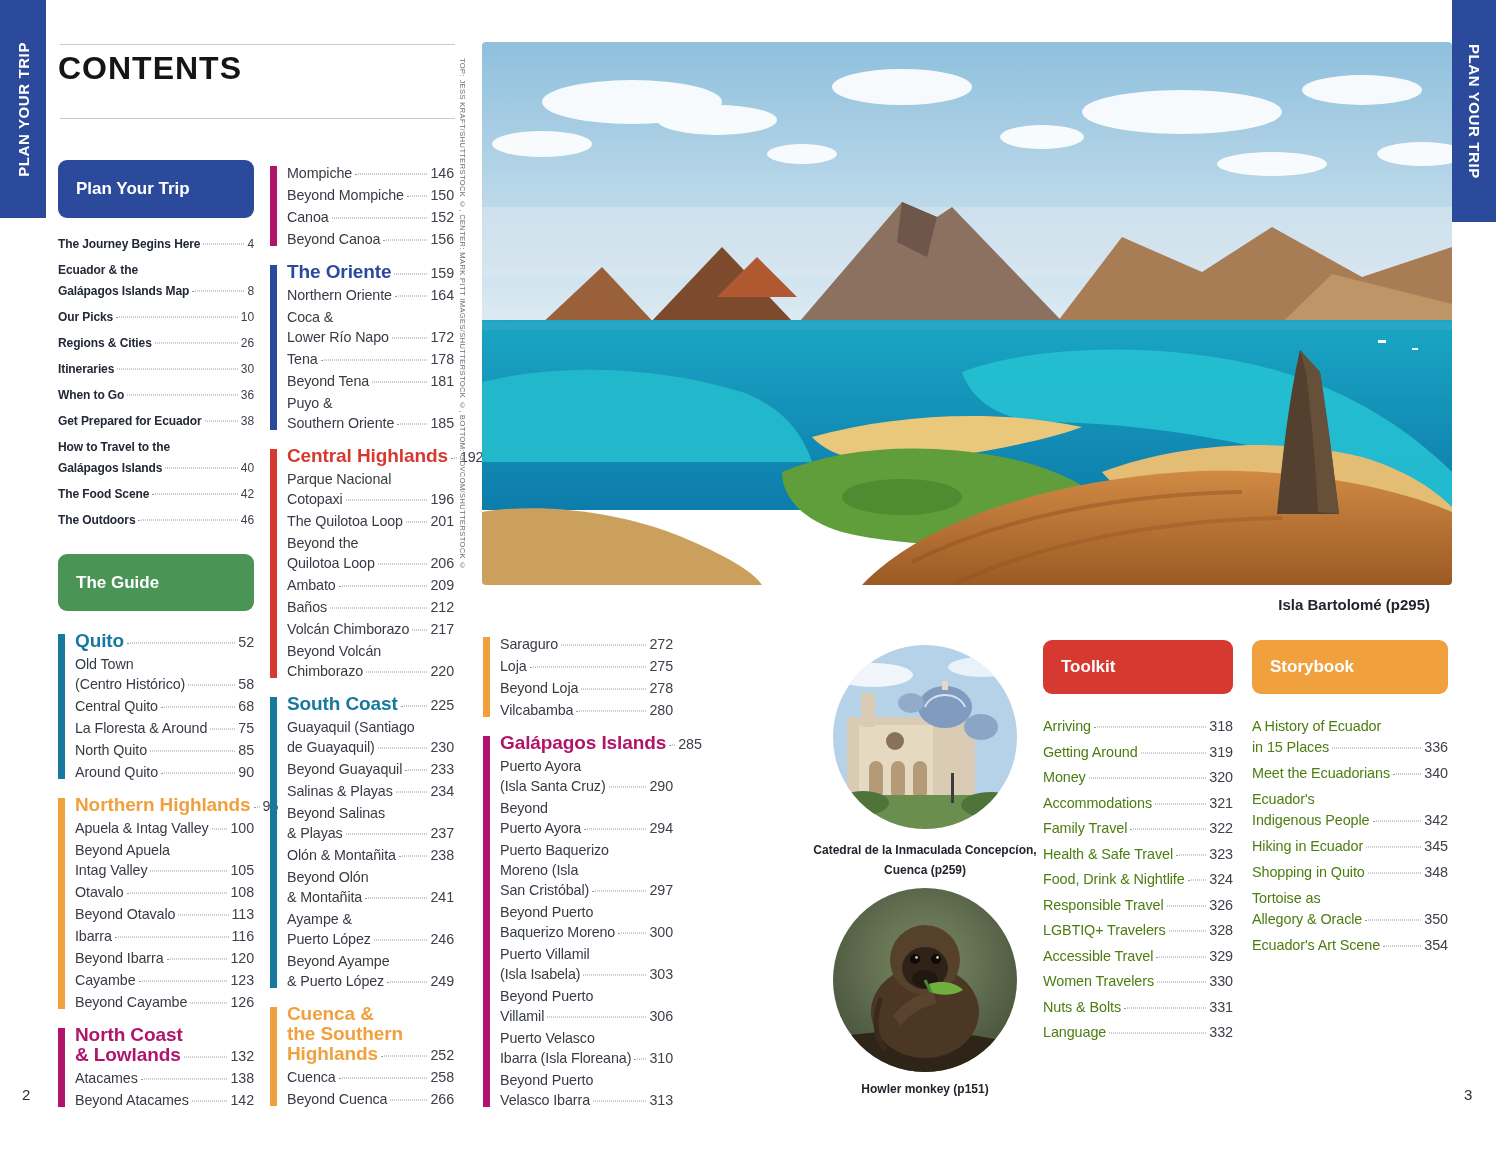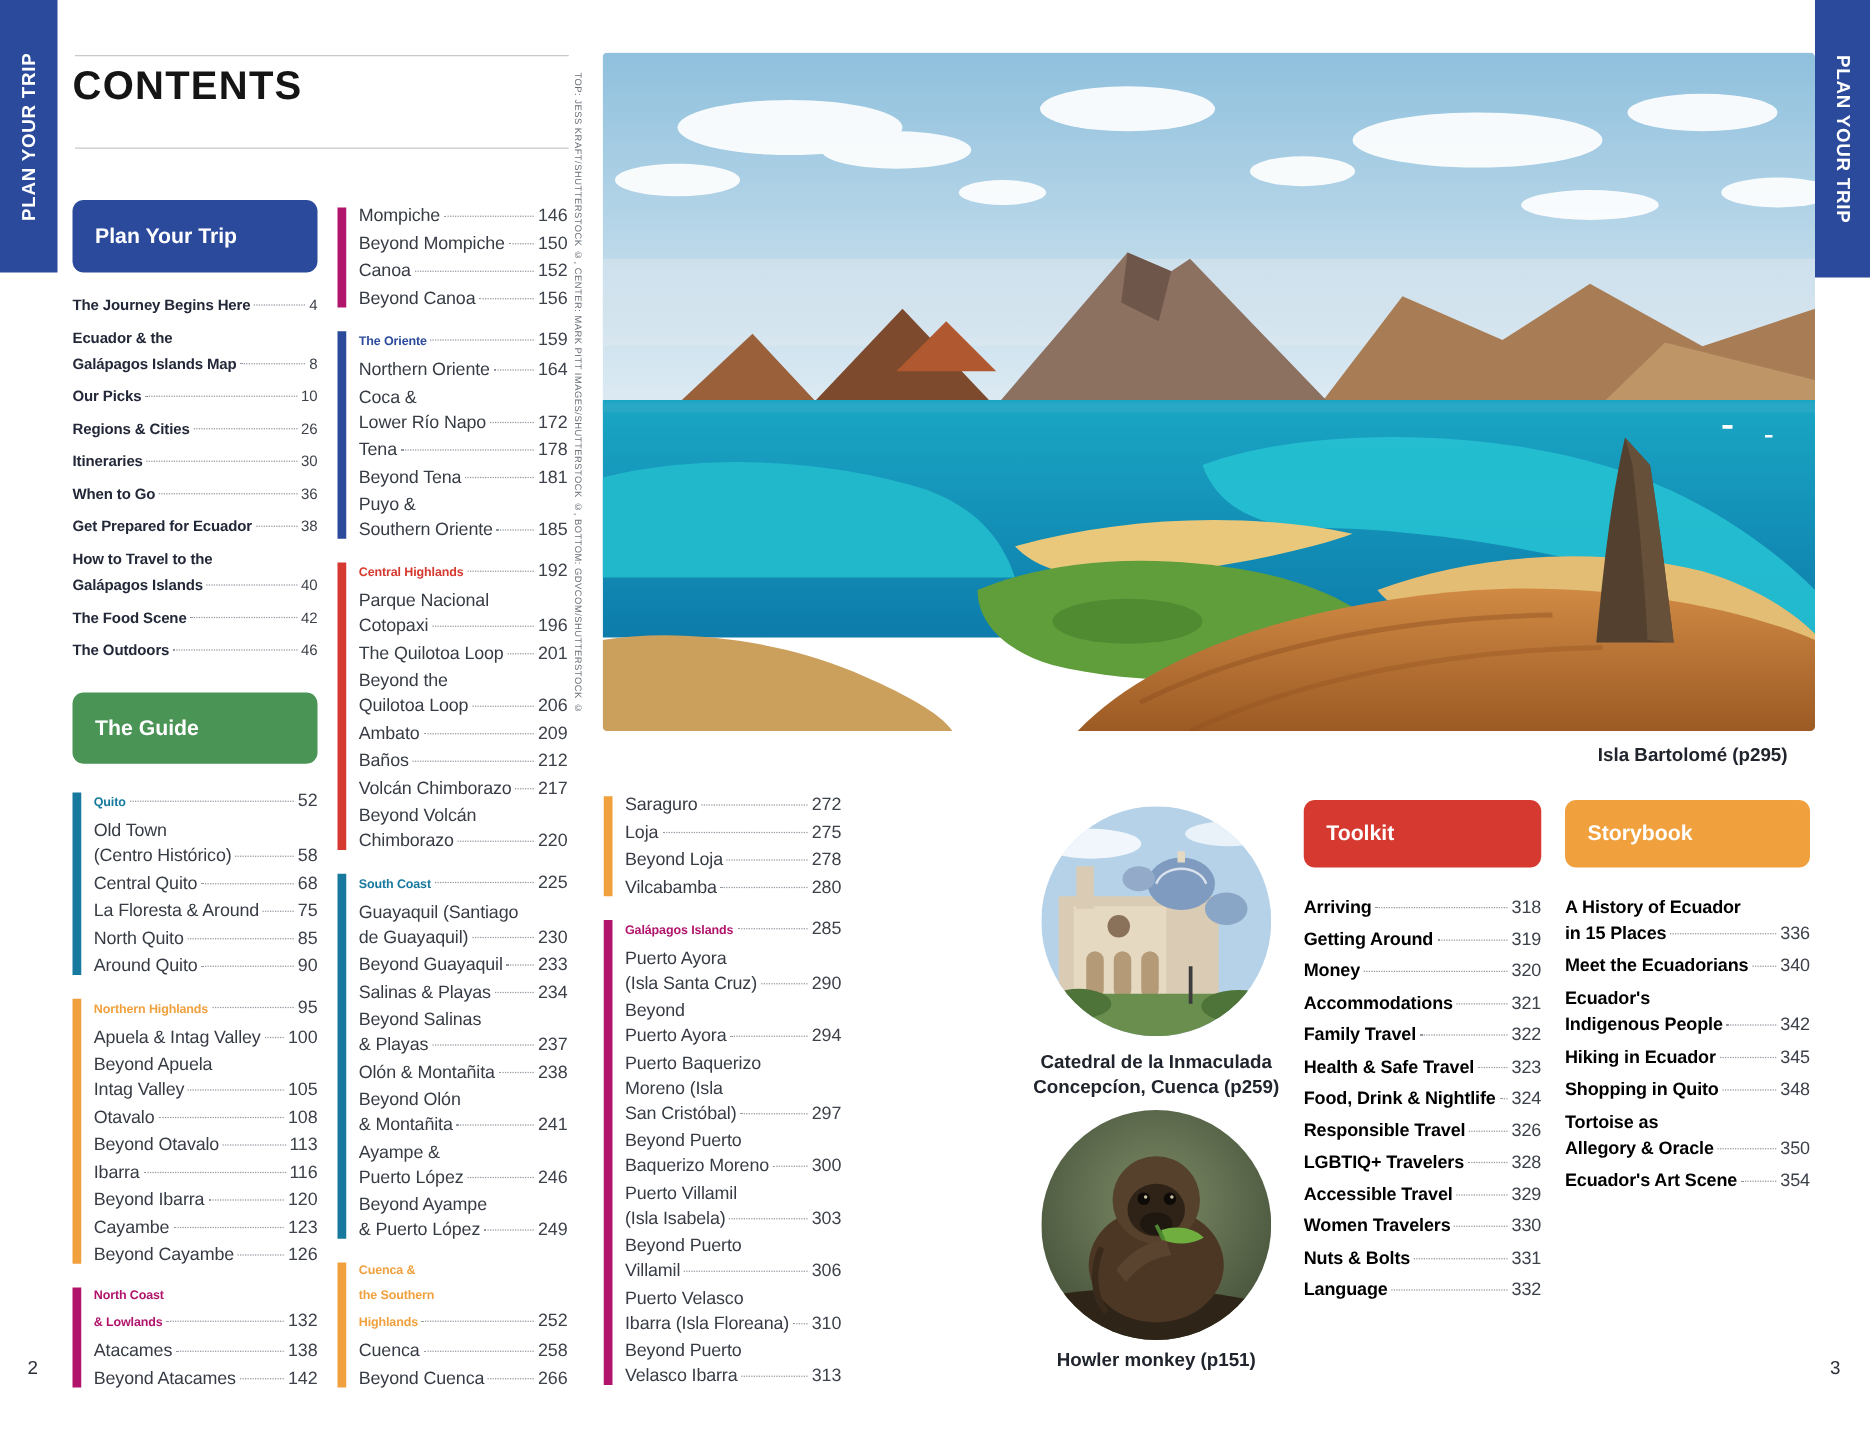--- a/index.html
+++ b/index.html
@@ -23,38 +23,38 @@
   
   .col{position:absolute;}
   .block{position:relative;margin-bottom:13px;}
   .block.hasbar{padding-left:17px;}
   .bar{position:absolute;left:0;top:3px;bottom:3px;width:7px;}
   .entry{margin-bottom:2px;}
   .entry .line{display:flex;align-items:baseline;white-space:nowrap;line-height:20px;font-size:14.3px;color:#363b44;letter-spacing:-.1px;}
   .entry .txt{white-space:nowrap;}
   .dots{flex:1;min-width:6px;margin:0 3px;border-bottom:1.6px dotted #9298a1;transform:translateY(-3.5px);}
   .pg{color:#3c414a;font-weight:400;}
-  .entry.hd .txt{font-weight:700;font-size:10px;}
+  .entry.hd .txt{font-weight:700;font-size:19px;}
   .block.plan .line{line-height:21px;font-size:12px;}
   .block.plan .txt{font-weight:700;color:#232838;}
   .block.plan .entry{margin-bottom:5px;}
   .block.tk .line,.block.sb .line{line-height:21px;font-size:14.4px;}
-  .block.tk .txt,.block.sb .txt{font-weight:700;color:#000000;}
+  .block.tk .txt,.block.sb .txt{font-weight:400;color:#4d7c0f;}
   .block.tk .entry{margin-bottom:4.5px;}
   .block.sb .entry{margin-bottom:5px;text-align:center;}
 
   
   #main-photo{position:absolute;left:482px;top:42px;width:970px;height:543px;border-radius:4px;overflow:hidden;}
   #photo-caption{position:absolute;left:482px;top:596px;width:948px;text-align:right;font-weight:700;font-size:15px;color:#20242c;}
   #photo-credit{position:absolute;left:458px;top:58px;height:440px;writing-mode:vertical-rl;font-size:7.5px;color:#6a6f77;letter-spacing:.4px;white-space:nowrap;}
 
   .circle{position:absolute;width:184px;height:184px;border-radius:50%;overflow:hidden;}
   #circle-1{left:833px;top:645px;}
   #circle-2{left:833px;top:888px;}
-  .circ-cap{position:absolute;left:790px;width:270px;text-align:center;font-weight:700;font-size:15px;line-height:20px;color:#20242c;}
+  .circ-cap{position:absolute;left:790px;width:270px;text-align:center;font-weight:700;font-size:12px;line-height:20px;color:#20242c;}
   #circ-cap-1{top:840px;}
   #circ-cap-2{top:1079px;}
 
   .corner-num{position:absolute;top:1086px;font-size:15px;color:#2a2f38;}
   #pagenum-left{left:22px;}
   #pagenum-right{left:1464px;}
 </style>
 </head>
 <body>
 

